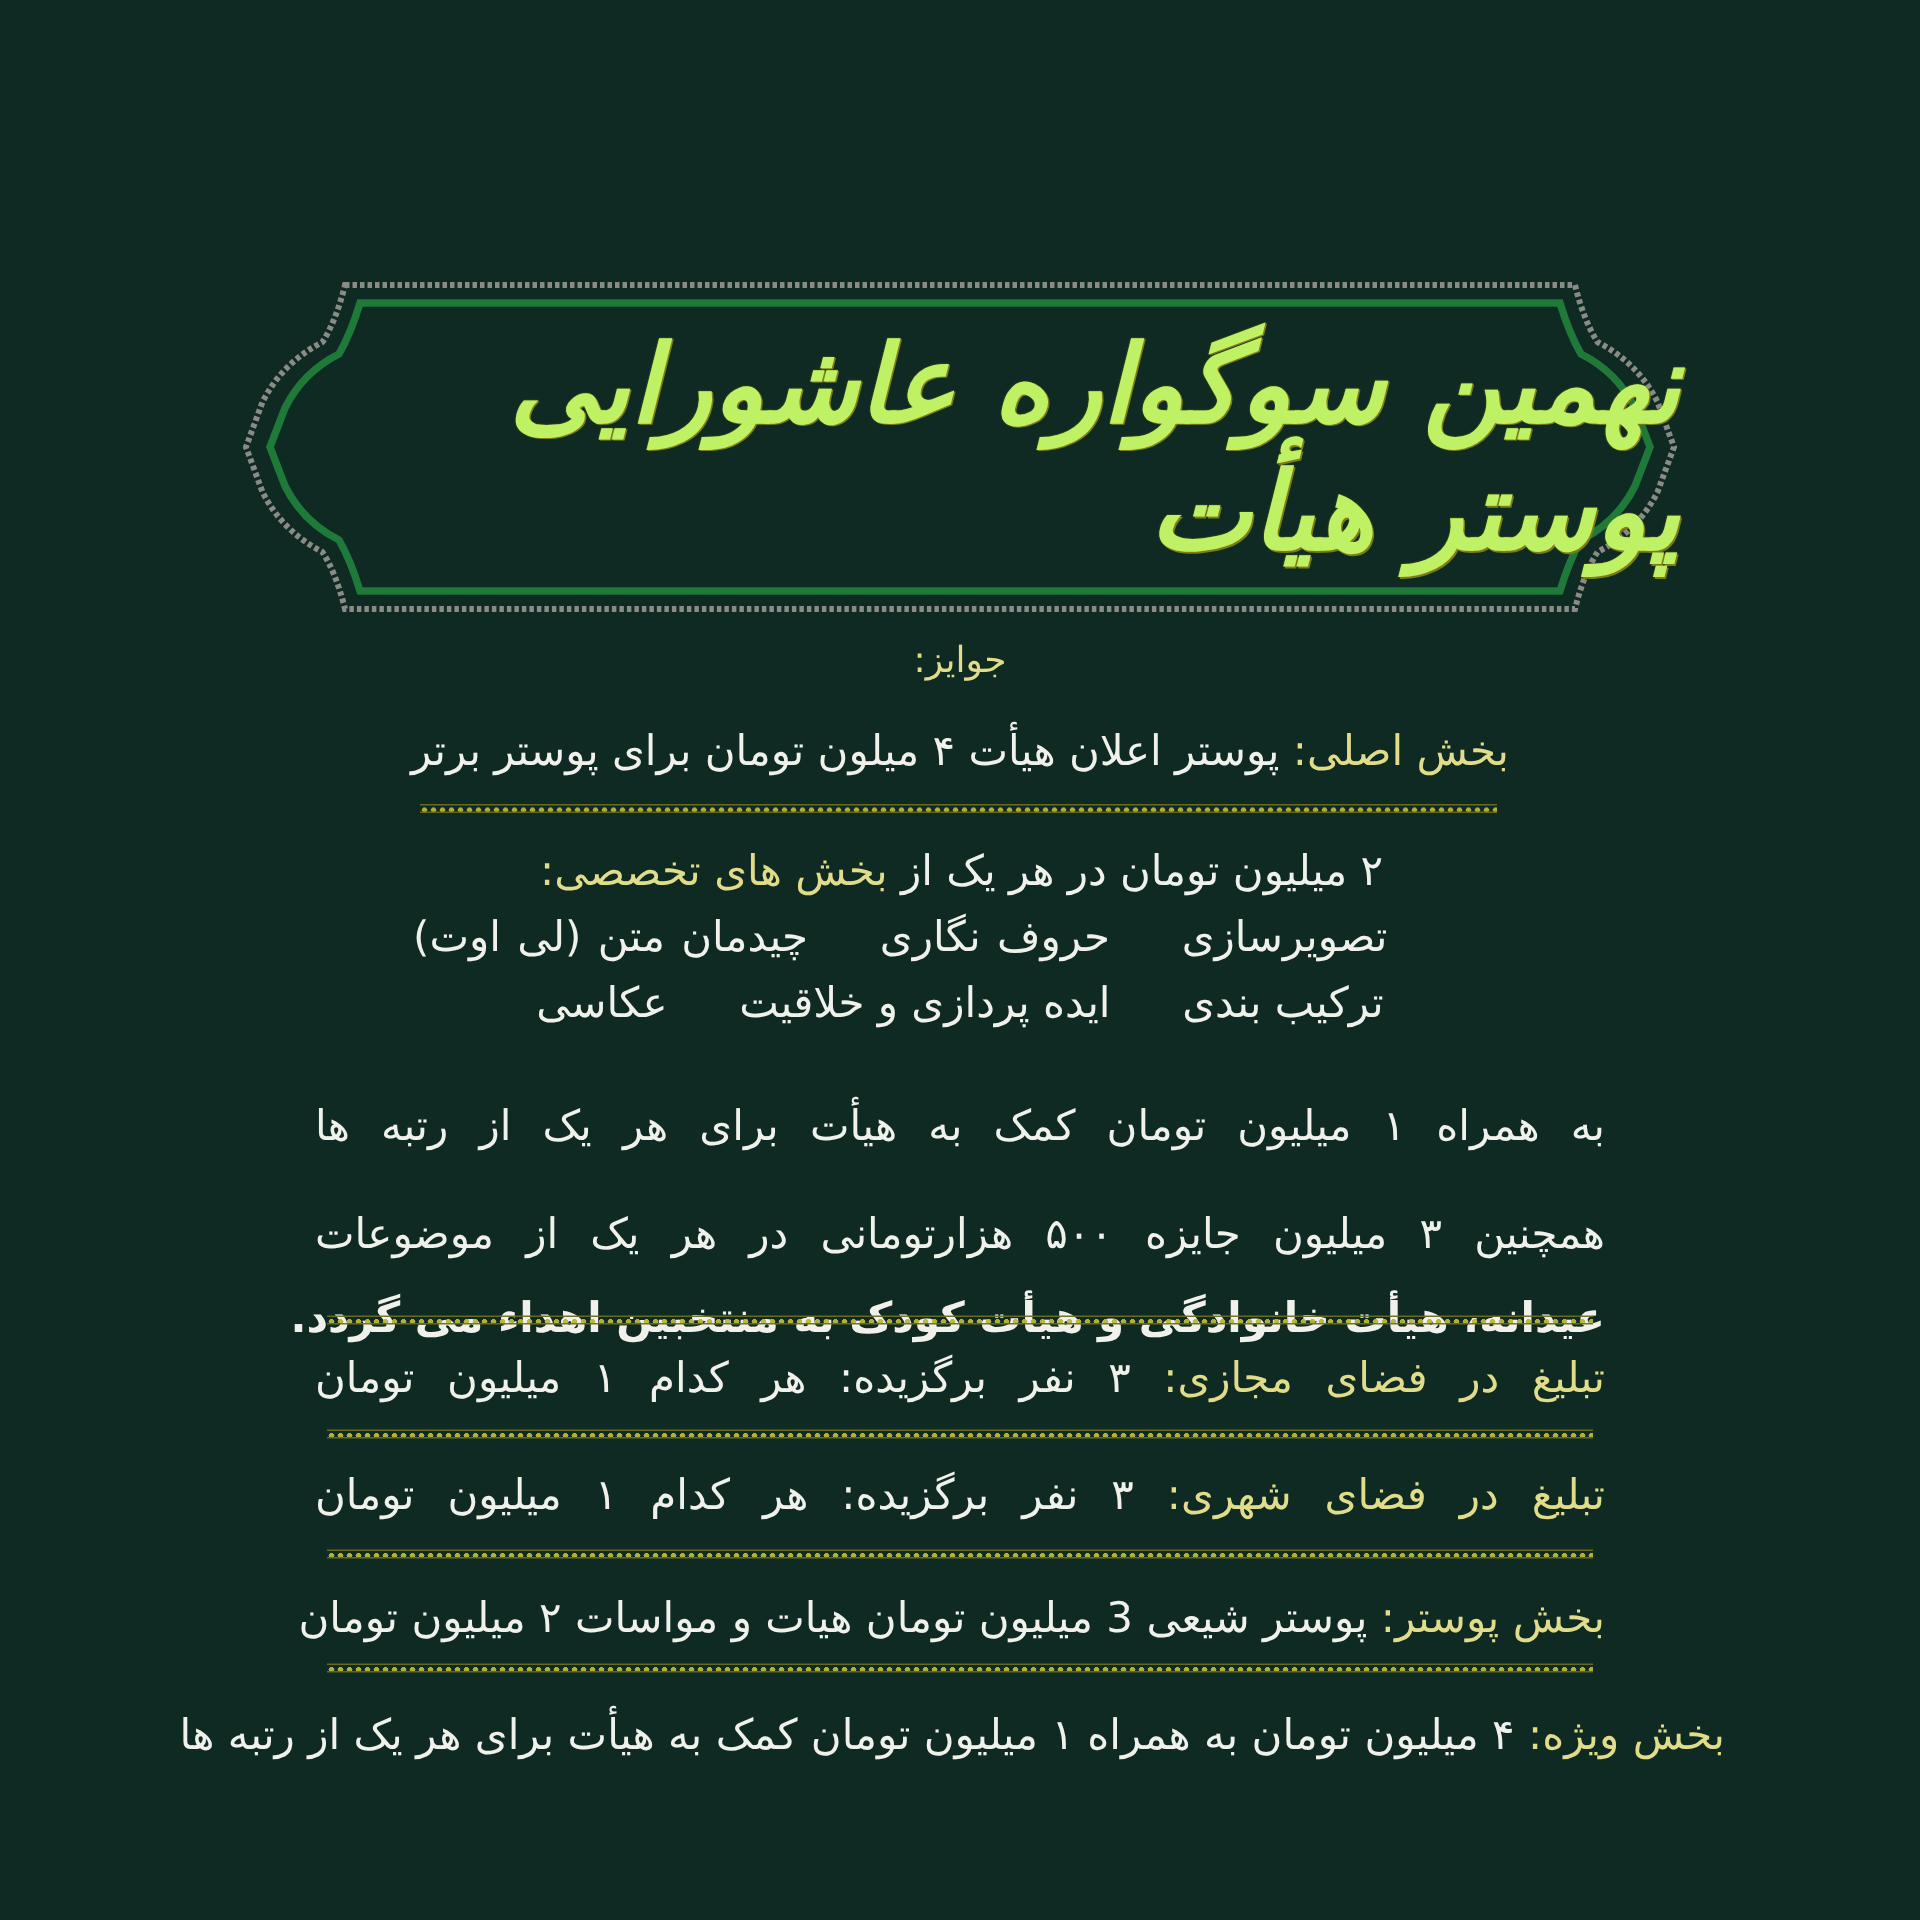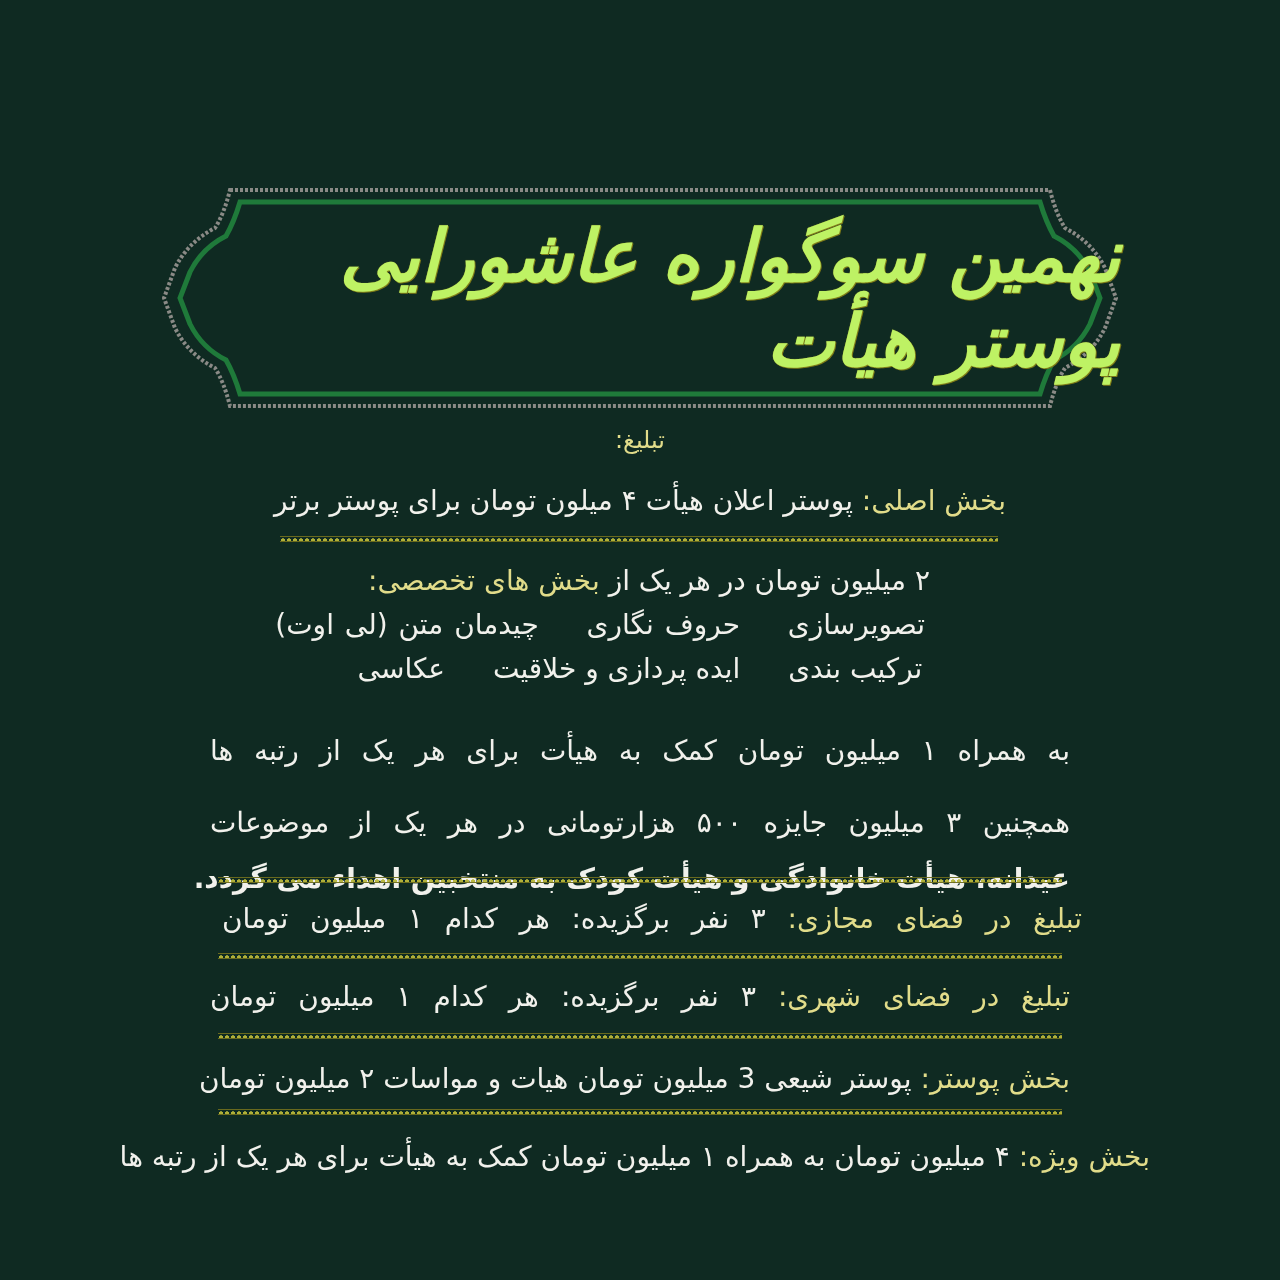--- a/index.html
+++ b/index.html
@@ -54,29 +54,29 @@
 
     <path d="M70,6 L890,6 Q896,30 905,44 Q932,58 945,84 L956,114 L945,144 Q932,170 905,184 Q896,198 890,222 L70,222 Q64,198 55,184 Q28,170 15,144 L4,114 L15,84 Q28,58 55,44 Q64,30 70,6 Z" fill="none" stroke="#8a8a86" stroke-width="4" stroke-dasharray="3 2"></path>
 
     <path d="M80,18 L880,18 Q886,38 894,52 Q918,64 930,88 L940,114 L930,140 Q918,164 894,176 Q886,190 880,210 L80,210 Q74,190 66,176 Q42,164 30,140 L20,114 L30,88 Q42,64 66,52 Q74,38 80,18 Z" fill="none" stroke="#1f7a3a" stroke-width="5"></path>
   </svg>
   <div class="title">نهمین سوگواره عاشورایی پوستر هیأت</div>
 </div>
 
 <div class="content">
 
-  <div class="line accent" style="left:540px; top:426px; width:200px; font-size:24px;">تبلیغ:</div>
+  <div class="line accent" style="left:540px; top:426px; width:200px; font-size:24px;">جوایز:</div>
 
   <div class="line" style="left:270px; top:484px; width:740px;">
     <span class="accent">بخش اصلی:</span>
     <span class="white">پوستر اعلان هیأت ۴ میلون تومان برای پوستر برتر</span>
   </div>
   <div class="divider" style="left:280px; top:536px; width:718px;"></div>
 
-  <div class="line" style="left:360px; top:564px; width:570px; text-align:right;">
+  <div class="line" style="left:360px; top:564px; width:570px; text-align:left;">
     <span class="white">۲ میلیون تومان در هر یک از</span>
     <span class="accent">بخش های تخصصی:</span>
   </div>
   <div class="line" style="left:355px; top:608px; width:570px; text-align:right; word-spacing:2px;">
     <span>تصویرسازی</span>
     <span style="display:inline-block;width:26px"></span>
     <span>حروف نگاری</span>
     <span style="display:inline-block;width:26px"></span>
     <span>چیدمان متن (لی اوت)</span>
   </div>
@@ -86,21 +86,21 @@
     <span>ایده پردازی و خلاقیت</span>
     <span style="display:inline-block;width:30px"></span>
     <span>عکاسی</span>
   </div>
 
   <div class="line" style="left:210px; top:734px; width:860px; text-align:justify; text-align-last:justify;">به همراه ۱ میلیون تومان کمک به هیأت برای هر یک از رتبه ها</div>
   <div class="line" style="left:210px; top:806px; width:860px; text-align:justify; text-align-last:justify;font-family:Liberation Serif, serif;">همچنین ۳ میلیون جایزه ۵۰۰ هزارتومانی در هر یک از موضوعات</div>
   <div class="line" style="left:210px; top:862px; width:860px; text-align:justify; text-align-last:justify;font-weight:bold;">عیدانه، هیأت خانوادگی و هیأت کودک به منتخبین اهداء می گردد.</div>
   <div class="divider" style="left:218px; top:877px; width:844px;"></div>
 
-  <div class="line" style="left:210px; top:902px; width:860px; text-align:justify; text-align-last:justify;margin-left:12px;">
+  <div class="line" style="left:210px; top:902px; width:860px; text-align:justify; text-align-last:justify;">
     <span class="accent">تبلیغ در فضای مجازی:</span>
     <span class="white">۳ نفر برگزیده:</span>
     <span class="white">هر کدام ۱ میلیون تومان</span>
   </div>
   <div class="divider" style="left:218px; top:953px; width:844px;"></div>
 
   <div class="line" style="left:210px; top:980px; width:860px; text-align:justify; text-align-last:justify;">
     <span class="accent">تبلیغ در فضای شهری:</span>
     <span class="white">۳ نفر برگزیده:</span>
     <span class="white">هر کدام ۱ میلیون تومان</span>

